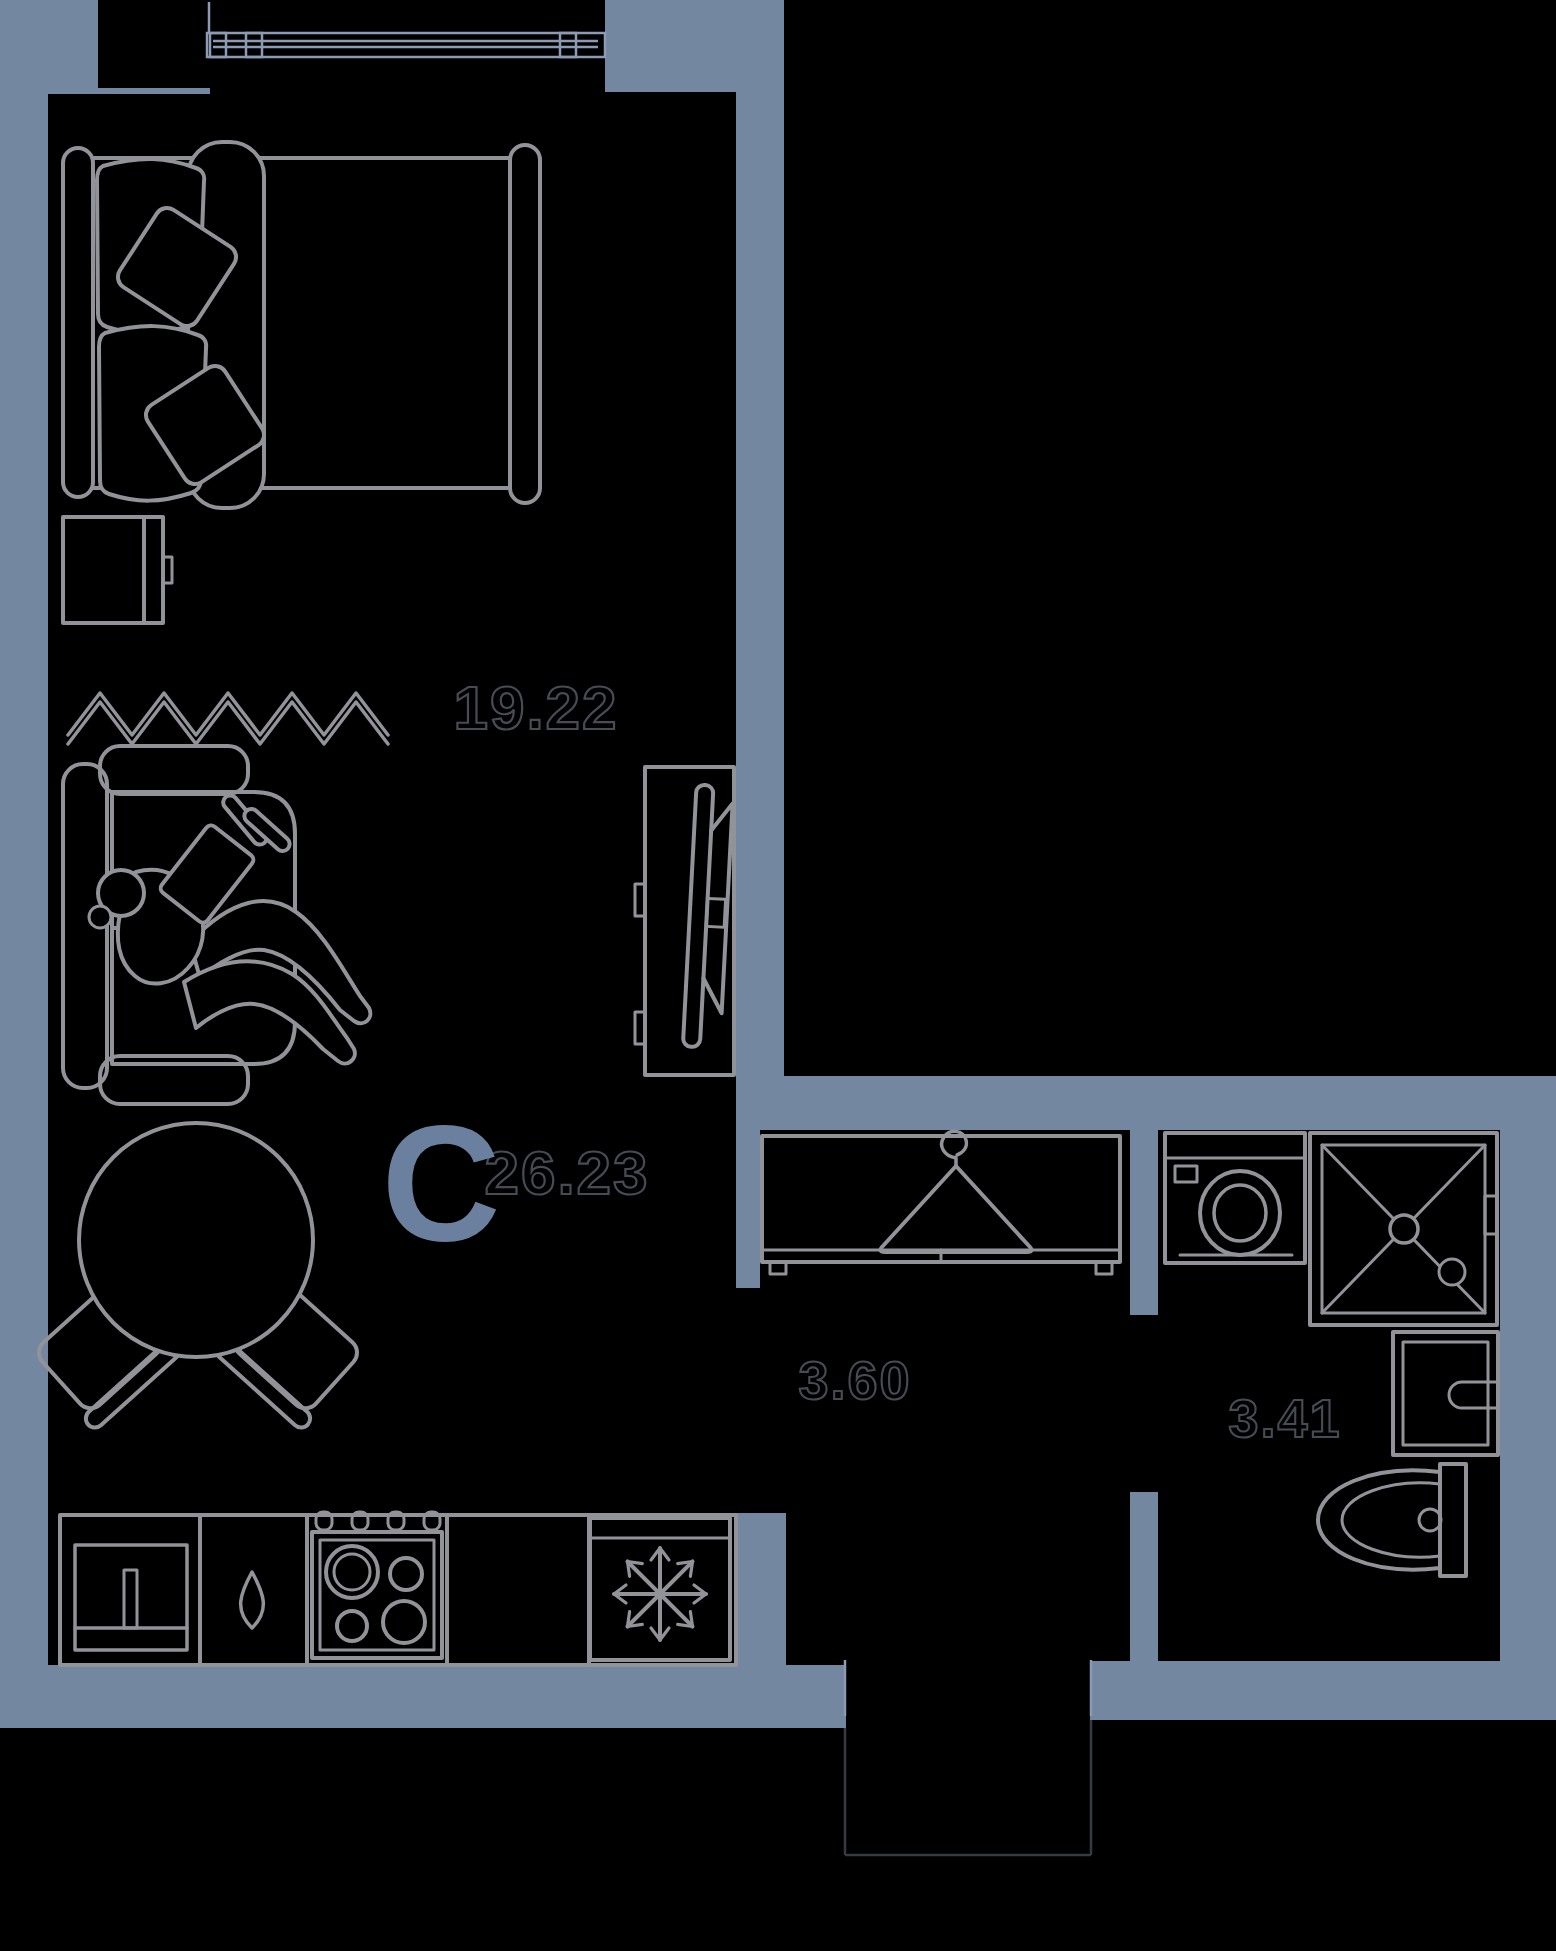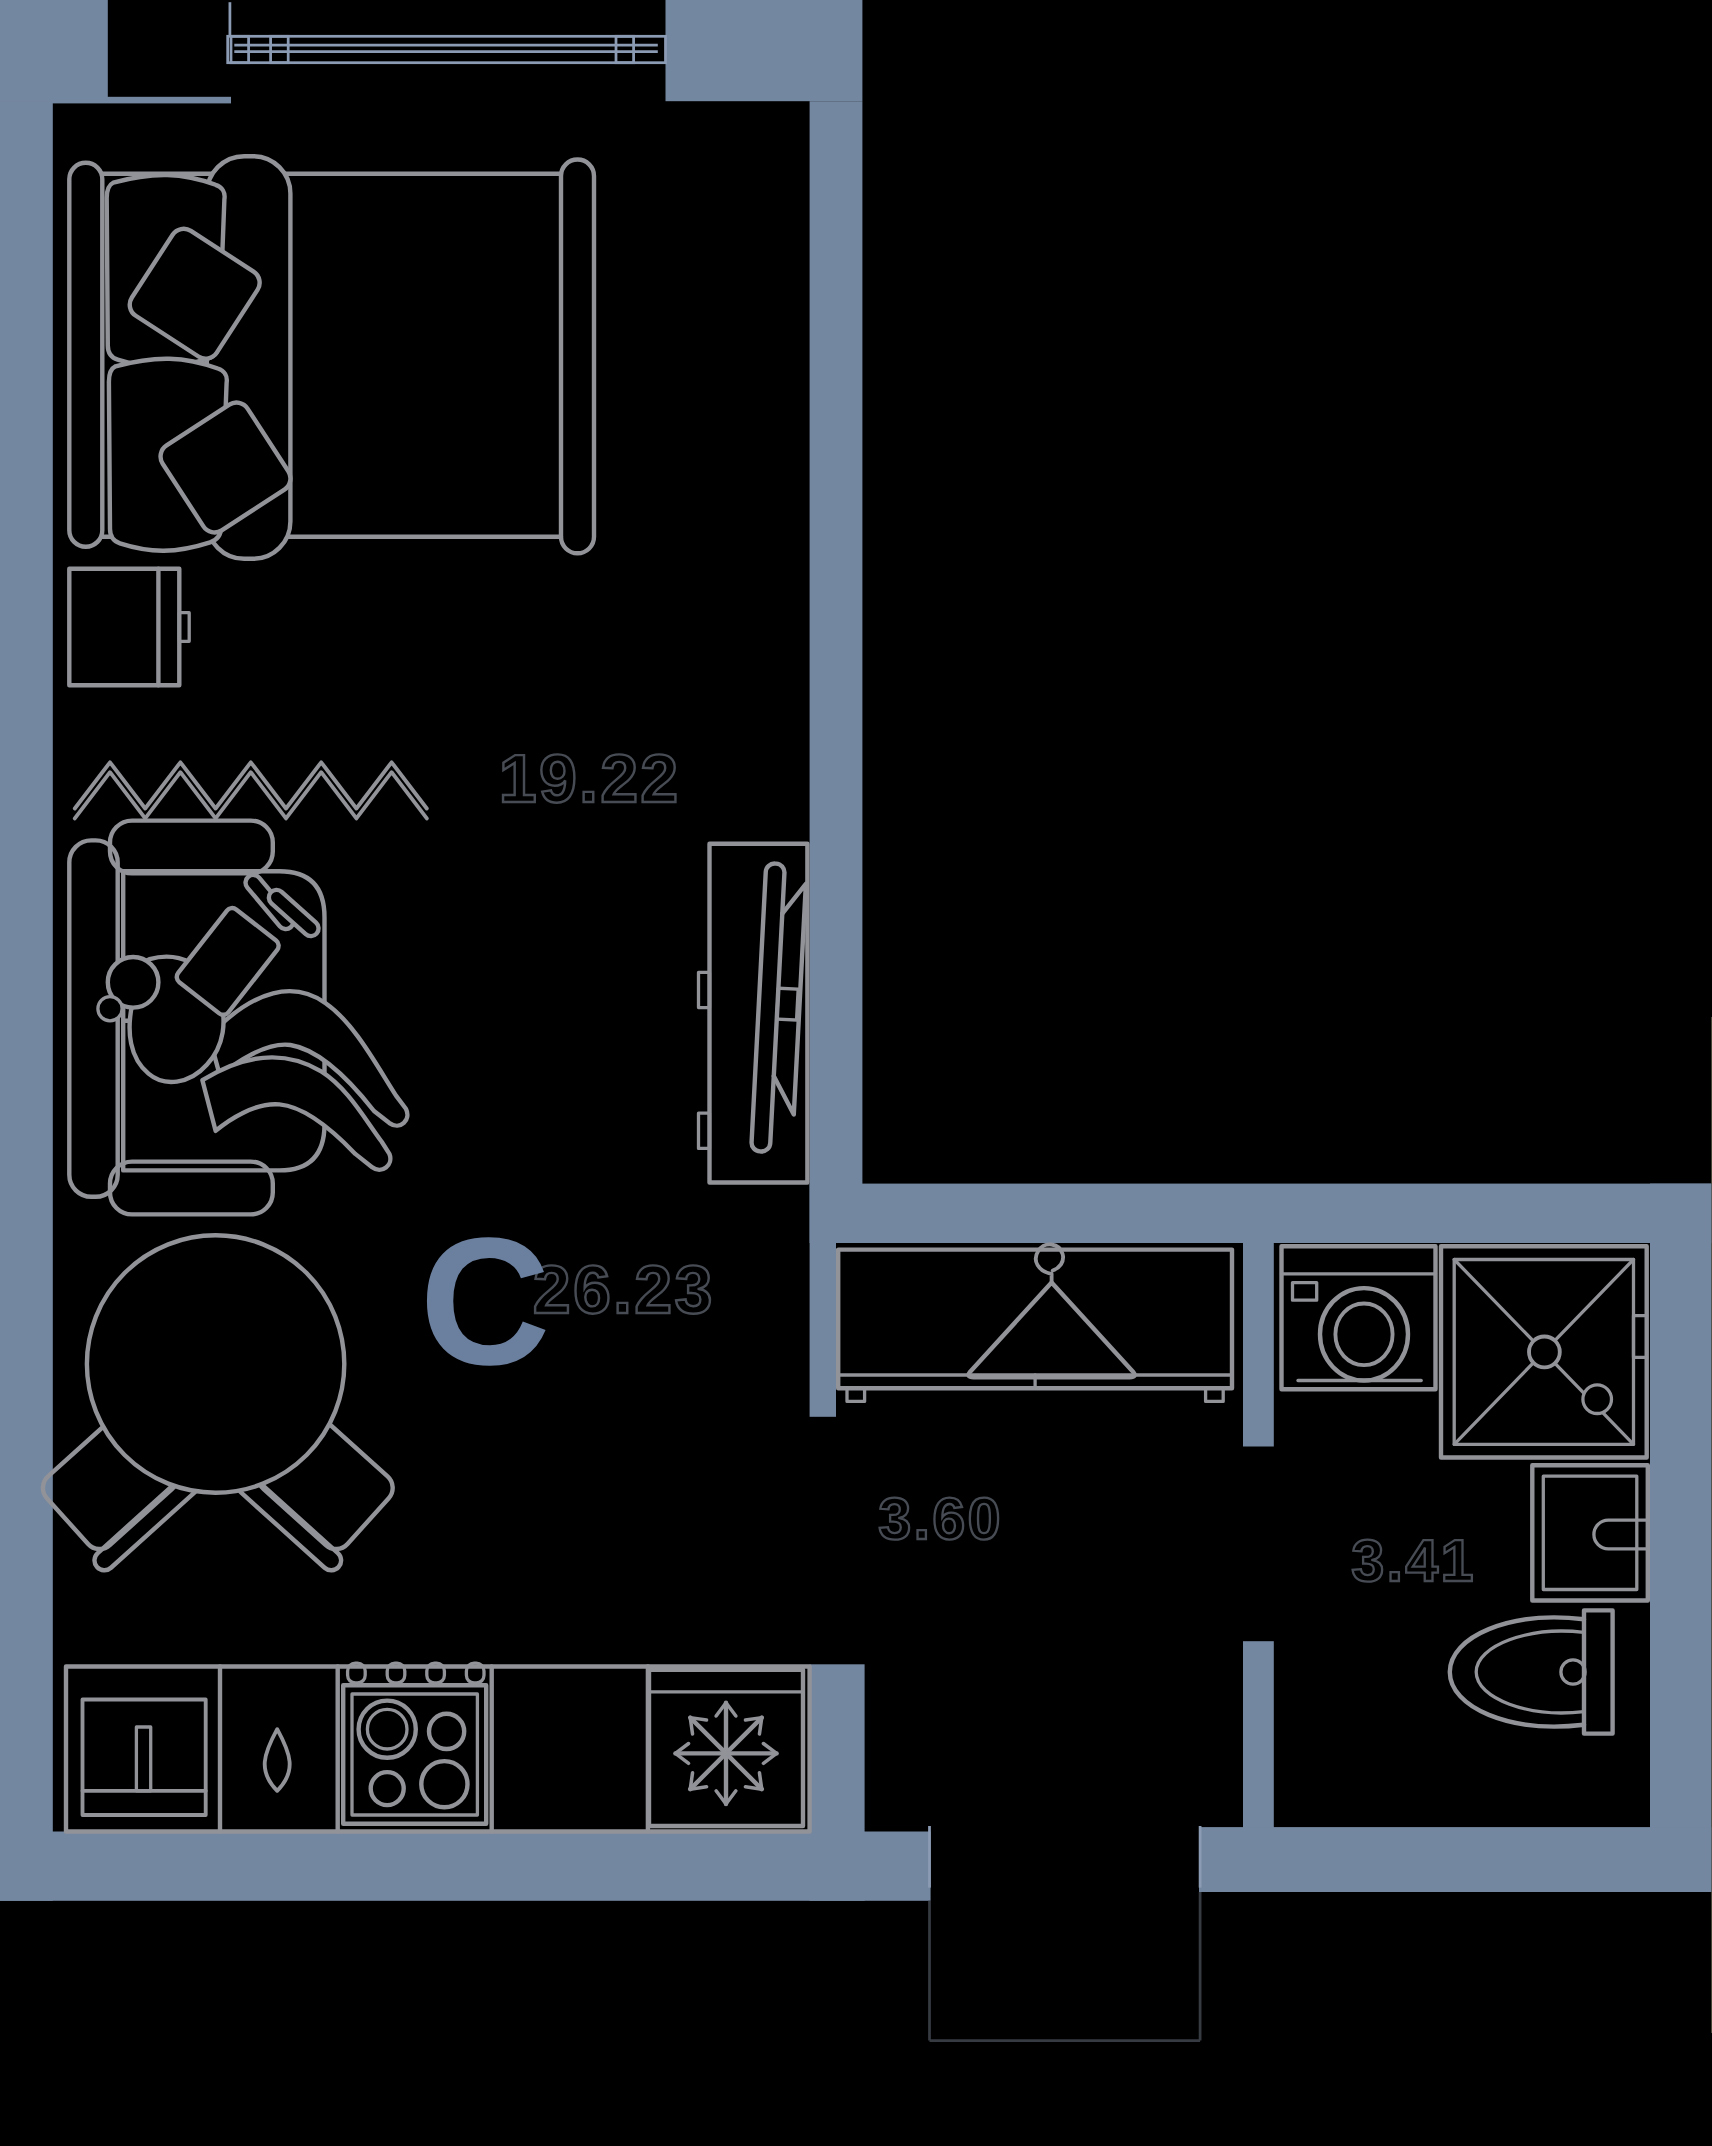--- a/index.html
+++ b/index.html
@@ -1,16 +1,16 @@
 <!DOCTYPE html>
 <html><head>
 <meta charset="utf-8">
 <style>
   html, body { margin: 0; padding: 0; background: #000; }
-  .plan-wrap { width: 1556px; height: 1951px; background: #fef9c3; position: relative; overflow: hidden; }
+  .plan-wrap { width: 1556px; height: 1951px; background: #7dd3fc; position: relative; overflow: hidden; }
   svg { display: block; }
   text { font-family: "Liberation Sans", sans-serif; }
   .area-label { font-size: 62px; font-weight: 600; letter-spacing: 2px; fill: none; stroke-width: 2.2px; }
   .area-label-small { font-size: 54px; font-weight: 600; letter-spacing: 2px; fill: none; stroke-width: 2.1px; }
   .studio-letter { font-size: 165px; font-weight: 700; }
 </style>
 </head>
 <body>
 
 <div class="plan-wrap">

